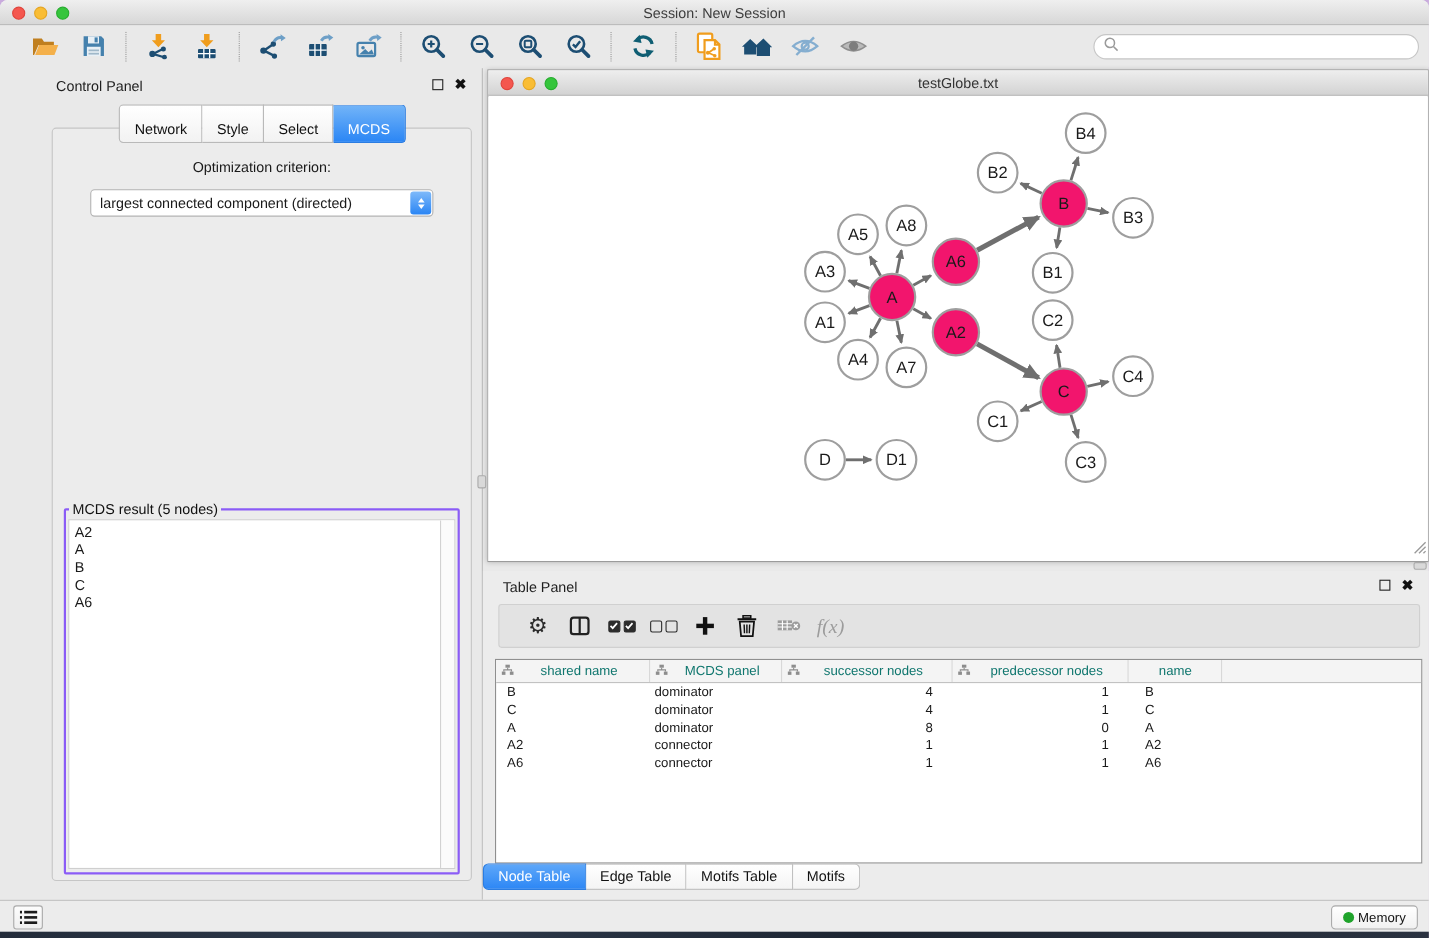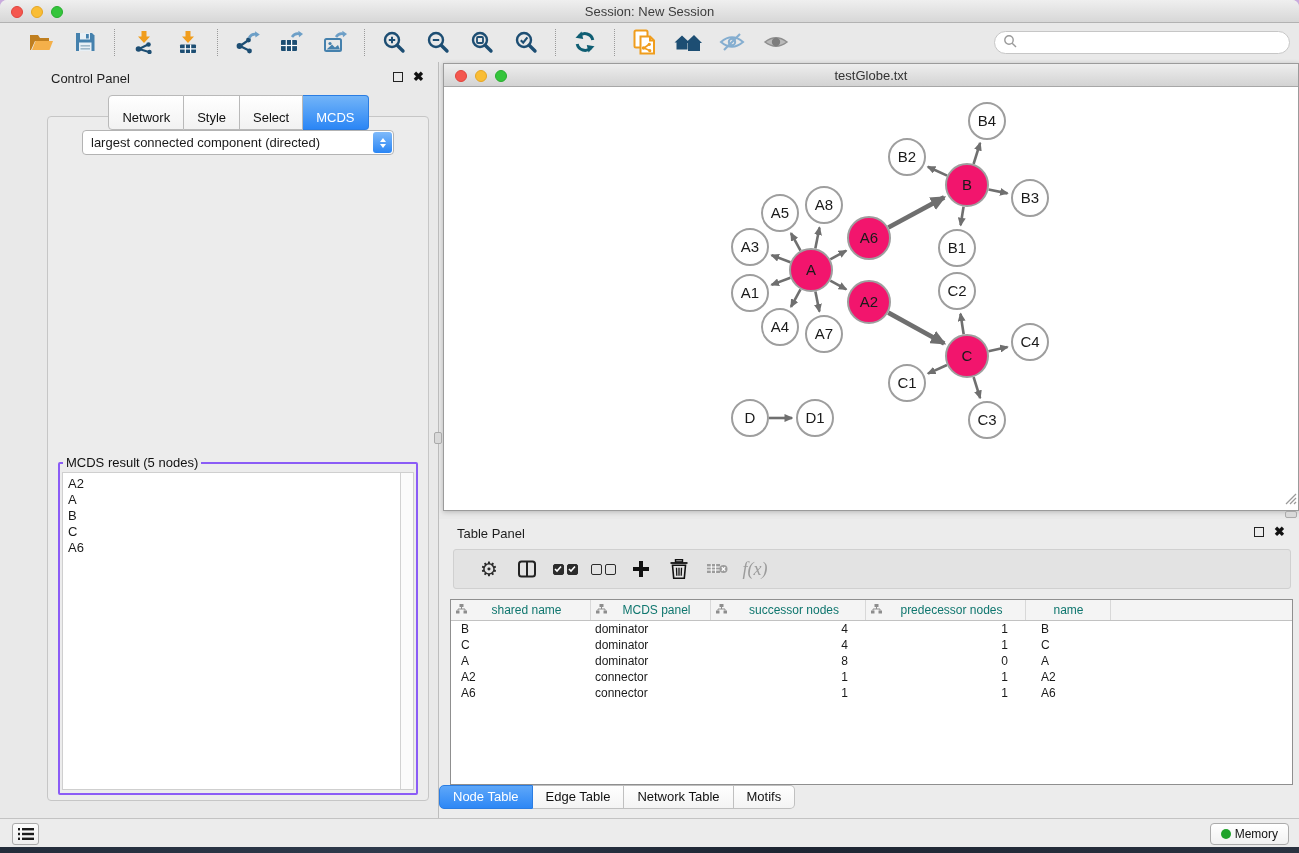--- a/index.html
+++ b/index.html
@@ -340,20 +340,21 @@
         <span class="float-sq"></span>
         <span class="close-x">✖</span>
       </span>
       <div class="cp-tabs" id="control-tabs">
           <span class="ctab">Network</span>
           <span class="ctab">Style</span>
           <span class="ctab">Select</span>
           <span class="ctab active">MCDS</span>
         </div>
       <div class="cp-body">
+        <div class="opt-label">Optimization criterion:</div>
         <div class="criterion">
           <span>largest connected component (directed)</span>
           <span class="stepper">
               <span class="tri-up"></span>
               <span class="tri-down"></span>
             </span>
         </div>
         <fieldset class="result">
           <legend>MCDS result (5 nodes)</legend>
           <div class="result-list">
@@ -671,21 +672,21 @@
                 <div class="td num" style="width: 155px;">1</div>
                 <div class="td num" style="width: 160px;">1</div>
                 <div class="td c4" style="width: 85px;">A6</div>
               </div>
             </div>
         </div>
 
         <div class="tp-tabs" id="table-tabs">
             <span class="seg active">Node Table</span>
             <span class="seg">Edge Table</span>
-            <span class="seg">Network Table</span>
+            <span class="seg">Motifs Table</span>
             <span class="seg">Motifs</span>
           </div>
       </div>
     </div>
   </div>
 
   <div class="status-bar">
     <span class="list-btn">
       <svg width="16" height="14" viewBox="0 0 16 14">
           <g fill="#1c1c1c">

